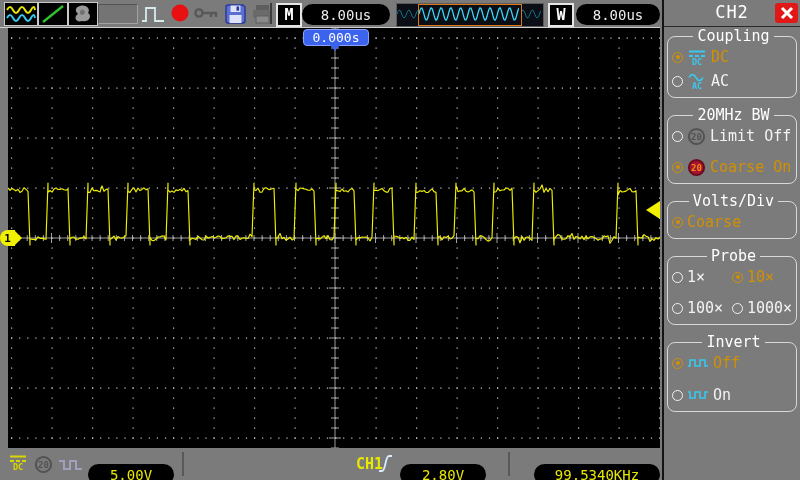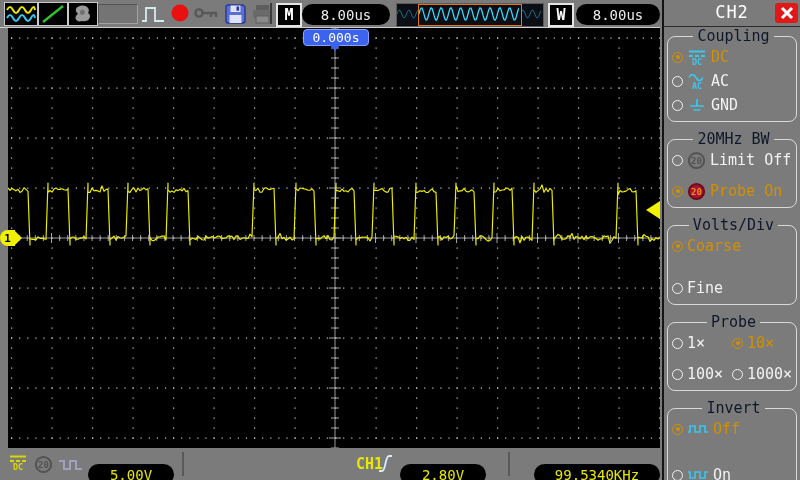--- a/index.html
+++ b/index.html
@@ -38,25 +38,25 @@
   .trig-arrow{position:absolute;right:0;width:0;height:0;border-right:14px solid #f0f000;
               border-top:9px solid transparent;border-bottom:9px solid transparent;z-index:4;}
 
   
   .panel{position:absolute;left:662px;top:0;width:138px;height:480px;background:#7b7b7b;border-left:2px solid #141414;box-sizing:border-box;}
   .panel-header{height:26px;border-bottom:1px solid #2a2a2a;position:relative;text-align:center;
                 color:#fff;font-size:17px;line-height:25px;letter-spacing:1px;}
   .close-btn{position:absolute;right:2px;top:3px;width:23px;height:20px;background:#e01818;border-radius:3px;
              display:flex;align-items:center;justify-content:center;cursor:pointer;}
   fieldset.section{border:1px solid #d8d8d8;border-radius:8px;margin:0 3px 8px 3px;padding:1px 1px 5px 4px;}
-  fieldset.section legend{margin:0 auto;padding:0 4px;color:#0f172a;font-size:15px;}
+  fieldset.section legend{margin:0 auto;padding:0 4px;color:#ffffff;font-size:15px;}
   .rows{display:flex;flex-direction:column;gap:2px;}
   .section:nth-of-type(2) .rows{gap:9px;}
   .section:nth-of-type(3) .rows{gap:20px;}
-  .section:nth-of-type(5) .rows{gap:24px;}
+  .section:nth-of-type(5) .rows{gap:10px;}
   .probe-grid{display:grid;grid-template-columns:60px 1fr;row-gap:9px;}
   .opt-row{display:flex;align-items:center;height:22px;gap:4px;color:#f2f2f2;font-size:15px;cursor:pointer;white-space:nowrap;}
   .opt-row.selected{color:#d29000;}
   .radio{width:11px;height:11px;border:1px solid #f2f2f2;border-radius:50%;position:relative;flex:none;box-sizing:border-box;}
   .opt-row.selected .radio{border-color:#d29000;}
   .opt-row.selected .radio::after{content:'';position:absolute;left:2.5px;top:2.5px;width:4px;height:4px;border-radius:50%;background:#d29000;}
   .ic{display:inline-flex;align-items:center;}
 
   
   .bottombar{position:absolute;left:0;top:448px;width:662px;height:32px;background:#7b7b7b;}
@@ -1723,29 +1723,20 @@
             <div class="opt-row">
               <span class="radio"></span>
               <span class="ic">
                 <svg width="20" height="17">
                   <path d="M2 4.5 Q5.5 -1.5 9 4.5 T16 4.5" stroke="#38c8f0" fill="none" stroke-width="1.6"></path>
                   <text x="10" y="16" text-anchor="middle" font-size="8.5" font-weight="bold" fill="#38c8f0" font-family="DejaVu Sans Mono,monospace">AC</text>
                 </svg>
               </span>
               <span>AC</span>
             </div>
-            <div class="opt-row">
-              <span class="radio"></span>
-              <span class="ic">
-                <svg width="20" height="17">
-                  <path d="M10 2 v7 M3 9 h14 M6.5 13 h7" stroke="#38c8f0" stroke-width="1.7" fill="none"></path>
-                </svg>
-              </span>
-              <span>GND</span>
-            </div>
           </div>
         </fieldset>
         <fieldset class="section">
           <legend>20MHz BW</legend>
           <div class="rows">
             <div class="opt-row">
               <span class="radio"></span>
               <span class="ic">
                 <svg width="19" height="19">
                   <circle cx="9.5" cy="9.5" r="7.6" fill="none" stroke="#525252" stroke-width="2"></circle>
@@ -1755,34 +1746,30 @@
               <span>Limit Off</span>
             </div>
             <div class="opt-row selected">
               <span class="radio"></span>
               <span class="ic">
                 <svg width="19" height="19">
                   <circle cx="9.5" cy="9.5" r="7.6" fill="#a81230" stroke="#6a0c1e" stroke-width="2"></circle>
                   <text x="9.5" y="13" text-anchor="middle" font-size="9" font-weight="bold" fill="#e89018" font-family="DejaVu Sans Mono,monospace">20</text>
                 </svg>
               </span>
-              <span>Probe On</span>
+              <span>Coarse On</span>
             </div>
           </div>
         </fieldset>
         <fieldset class="section">
           <legend>Volts/Div</legend>
           <div class="rows">
             <div class="opt-row selected">
               <span class="radio"></span>
               <span>Coarse</span>
-            </div>
-            <div class="opt-row">
-              <span class="radio"></span>
-              <span>Fine</span>
             </div>
           </div>
         </fieldset>
         <fieldset class="section">
           <legend>Probe</legend>
           <div class="probe-grid">
             <div class="opt-row">
               <span class="radio"></span>
               <span>1×</span>
             </div>

